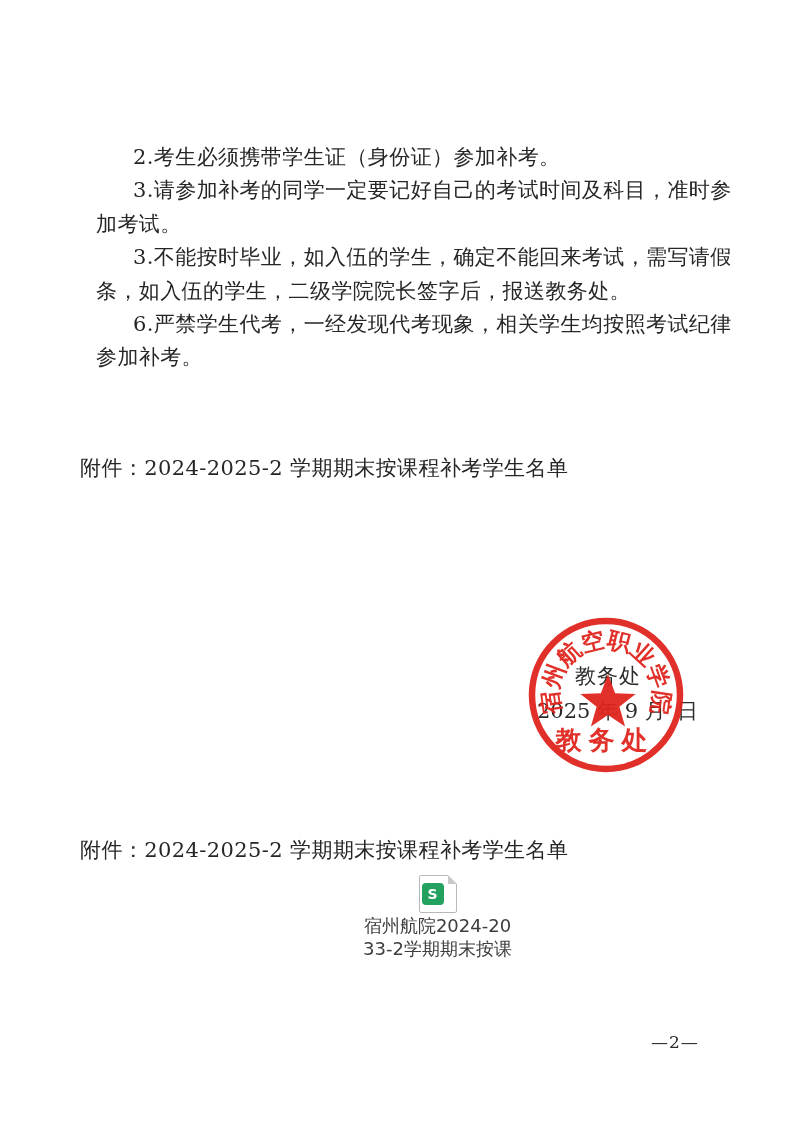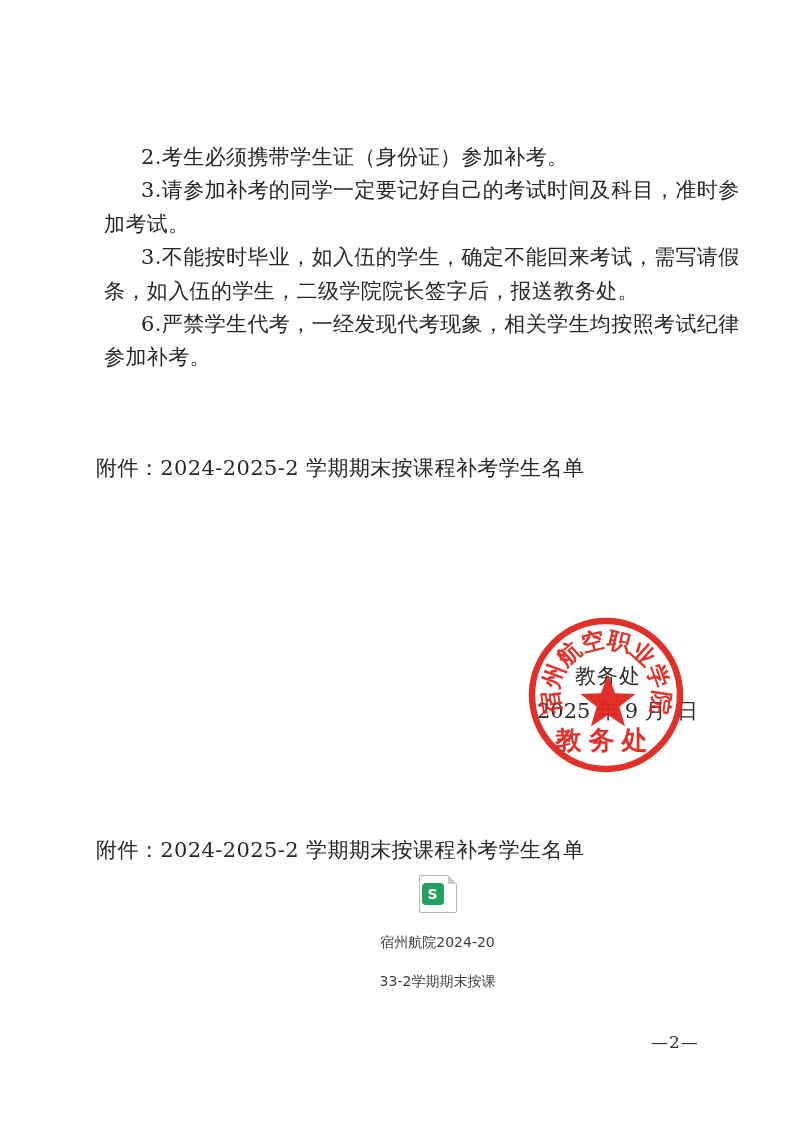--- a/index.html
+++ b/index.html
@@ -8,30 +8,30 @@
     position:relative;
     width:793px; height:1122px;
     margin:0 auto;
     background:#ffffff;
     overflow:hidden;
     font-family:"DejaVu Serif","Liberation Serif",serif;
     color:#262626;
   }
   
   .body-text {
-    position:absolute; left:104px; top:141px; width:620px;
+    position:absolute; left:96px; top:141px; width:620px;
   }
   .body-text .line {
     font-size:21px; line-height:33.4px;
     letter-spacing:0.4px; white-space:nowrap;
   }
   .body-text .indent { text-indent:37px; }
 
   .attachment-line {
-    position:absolute; left:96px;
+    position:absolute; left:80px;
     font-size:21px; letter-spacing:0.4px; white-space:nowrap;
     color:#262626;
   }
   .attachment-1 { top:454px; }
   .attachment-2 { top:836px; }
 
   
   .signature-area { position:absolute; left:520px; top:600px; width:215px; height:215px; }
   .sig-dept {
     position:absolute; left:55px; top:62px;
@@ -57,23 +57,23 @@
     border-color:#ffffff #ffffff #c9c9c9 #c9c9c9;
   }
   .file-icon .sheet-badge {
     position:absolute; left:2px; top:7px; width:22px; height:22px;
     border-radius:4px;
     display:flex; align-items:center; justify-content:center;
     color:#ffffff; font-family:"DejaVu Sans","Liberation Sans",sans-serif;
     font-weight:bold; font-size:14px; line-height:1;
   }
   .file-name {
-    margin-top:19px;
+    margin-top:3px;
     font-family:"DejaVu Sans","Liberation Sans",sans-serif;
-    font-size:14px; line-height:20px; color:#3d3d3d; white-space:nowrap;
+    font-size:18px; line-height:20px; color:#3d3d3d; white-space:nowrap;
   }
 
   .page-number {
     position:absolute; left:651px; top:1032px;
     font-size:17px; letter-spacing:1px; color:#2b2b2b;
   }
 </style>
 </head>
 <body>
 

